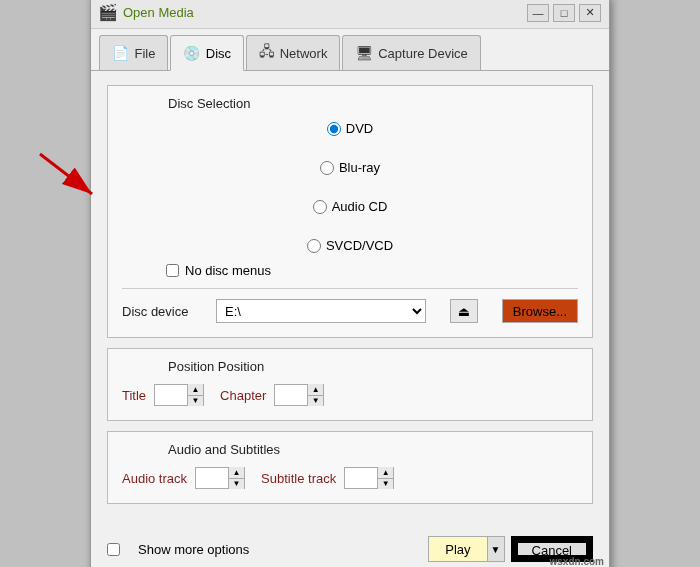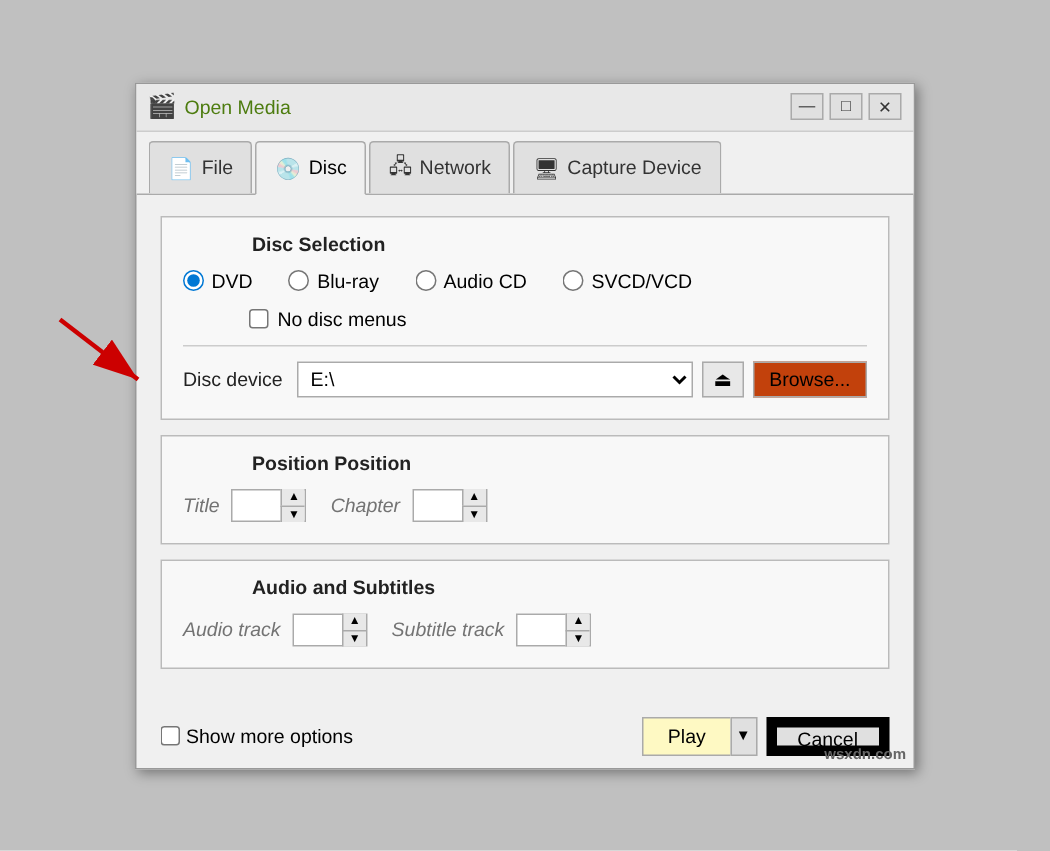--- a/index.html
+++ b/index.html
@@ -91,30 +91,31 @@
       padding: 14px 16px;
     }
     .section-box {
       border: 1px solid #bbb;
       padding: 10px 14px 14px;
       margin-bottom: 10px;
       background: #f8f8f8;
     }
     .section-title {
       font-size: 13px;
-      font-weight: 700;
+      font-weight: 400;
       margin-bottom: 10px;
       color: #222;
       padding-left: 46px;
     }
     .radio-row {
       display: flex;
       align-items: center;
       gap: 24px;
       margin-bottom: 10px;
+      flex-direction: column;
     }
     .radio-item {
       display: flex;
       align-items: center;
       gap: 5px;
       cursor: pointer;
     }
     .radio-input {
       width: 14px;
       height: 14px;
@@ -134,21 +135,21 @@
       cursor: pointer;
     }
     .divider {
       border: none;
       border-top: 1px solid #ccc;
       margin: 6px 0 10px;
     }
     .device-row {
       display: flex;
       align-items: center;
-      gap: 6px;
+      gap: 24px;
     }
     .device-label {
       min-width: 70px;
       color: #222;
     }
     .device-select {
       flex: 1;
       height: 24px;
       border: 1px solid #aaa;
       background: #fff;
@@ -217,35 +218,34 @@
       display: flex;
       align-items: center;
       gap: 16px;
     }
     .field-group {
       display: flex;
       align-items: center;
       gap: 8px;
     }
     .field-label {
-      color: #737373;
-      font-style: italic;
+      color: #7f1d1d;
     }
 
     
     .bottom-area {
       padding: 8px 16px;
       display: flex;
       align-items: center;
       justify-content: space-between;
     }
     .show-more-row {
       display: flex;
       align-items: center;
-      gap: 4px;
+      gap: 18px;
     }
     .action-buttons {
       display: flex;
       gap: 6px;
       align-items: center;
     }
     .play-btn-group {
       display: flex;
       height: 26px;
     }

